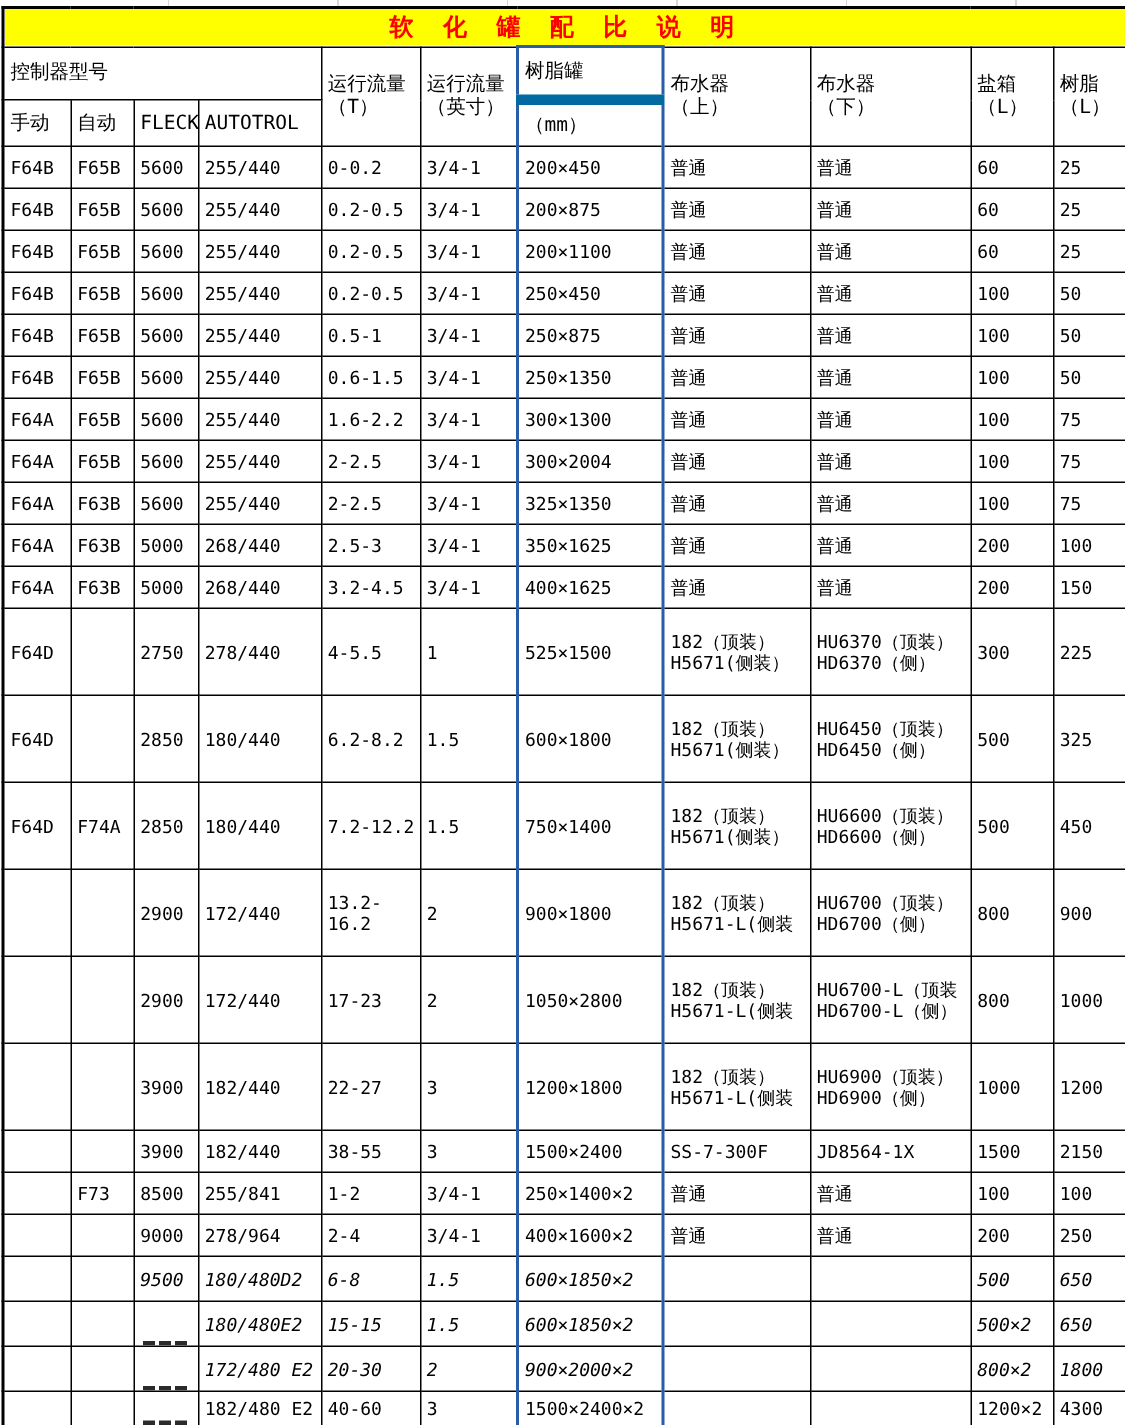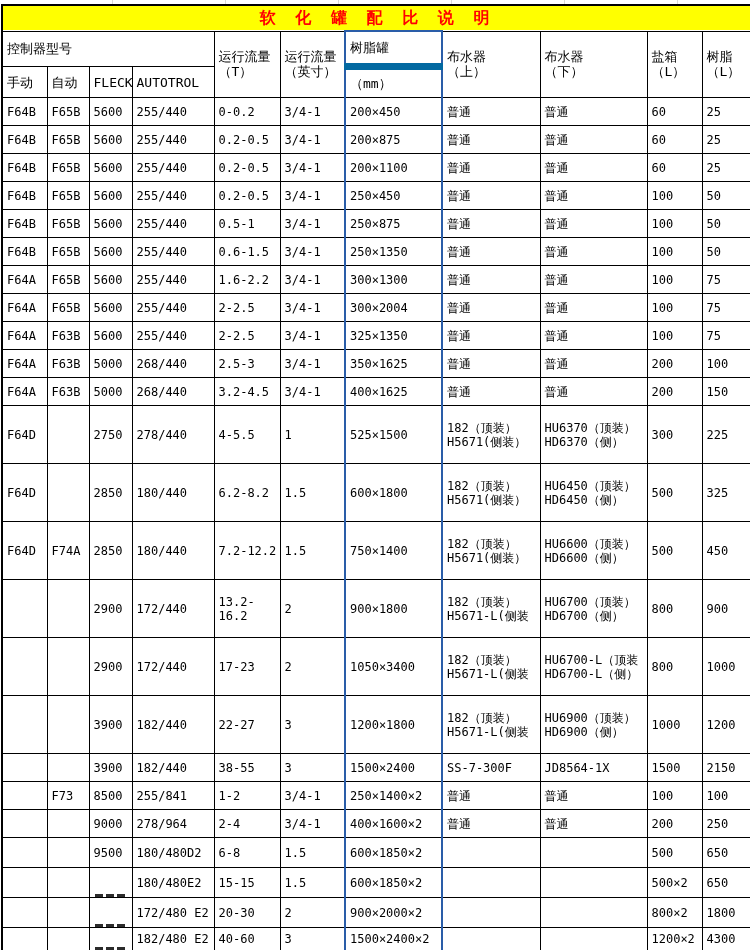--- a/index.html
+++ b/index.html
@@ -13,21 +13,21 @@
     font-weight:normal;font-size:12px;line-height:14px;}
   th{font-size:13px;line-height:15px;}
   .title{background:var(--title-bg,#FFFF00);color:var(--title-fg,#FF0000);
     font-weight:bold;text-align:center;font-size:16px;letter-spacing:5px;
     height:24px;padding:0;line-height:24px;}
   tr.h1 th{height:31px;}
   tr.h2 th{height:27px;}
   th.mm{border-top:7px solid #0369a1;}
   tr.s td{height:27px;}
   tr.tall td{height:57px;}
-  tr.mid td{height:29px;}
+  tr.mid td{height:29px;font-style:italic;}
   tr.last td{height:22px;}
   .sel{border-left:2px solid var(--sel,#2A5DA8);border-right:2px solid var(--sel,#2A5DA8);}
   .sel-top{border-top:2px solid var(--sel,#2A5DA8);}
   .sel-bottom{border-bottom:2px solid var(--sel,#2A5DA8) !important;}
   td.clipped{position:relative;padding-left:45px;}
   td.clipped::after{content:"";position:absolute;left:5px;bottom:0;width:30px;height:3px;
     background:repeating-linear-gradient(90deg,#2b2b2b 0 8px,transparent 8px 11px);}
 </style>
 </head>
 <body>
@@ -281,21 +281,21 @@
         <td>800</td>
         <td>900</td>
       </tr>
       <tr class="tall">
         <td></td>
         <td></td>
         <td>2900</td>
         <td>172/440</td>
         <td>17-23</td>
         <td>2</td>
-        <td class="sel">1050×3400</td>
+        <td class="sel">1050×2800</td>
         <td>182（顶装）
 H5671-L(侧装</td>
         <td>HU6700-L（顶装
 HD6700-L（侧）</td>
         <td>800</td>
         <td>1000</td>
       </tr>
       <tr class="tall">
         <td></td>
         <td></td>

